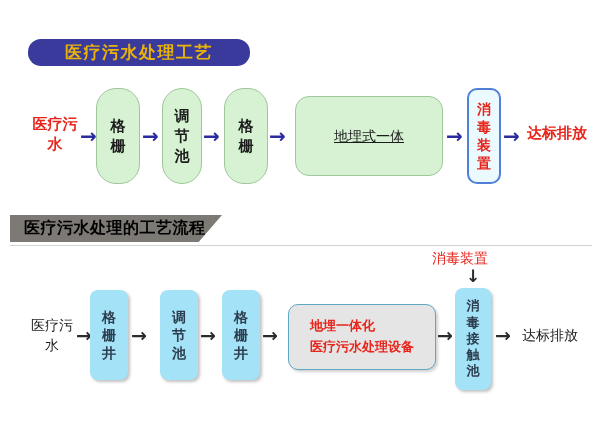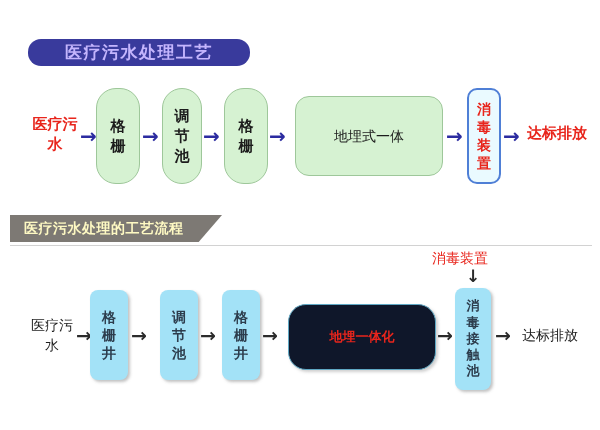--- a/index.html
+++ b/index.html
@@ -23,21 +23,21 @@
     top: 39px;
     width: 222px;
     height: 27px;
     background: #393a9c;
     border-radius: 13px;
     display: flex;
     align-items: center;
     justify-content: center;
   }
   #title-badge .badge-text {
-    color: #c4b5fd;
+    color: #eab308;
     font-size: 17px;
     font-weight: bold;
     letter-spacing: 1.5px;
     line-height: 1;
     white-space: nowrap;
   }
 
   
   #flow-one {
     position: absolute;
@@ -77,20 +77,21 @@
     border: 1px solid #9ec79a;
     border-radius: 14px;
     box-sizing: border-box;
     display: flex;
     align-items: center;
     justify-content: center;
     text-align: center;
     color: #1c1c1c;
     font-size: 14px;
     line-height: 1.45;
+    text-decoration: underline;
   }
 
   #box-disinfect-1 {
     position: absolute;
     left: 467px;
     top: 0px;
     width: 34px;
     height: 96px;
     background: #eafaff;
     border: 2px solid #4f7fd6;
@@ -137,22 +138,22 @@
     left: 10px;
     top: 215px;
     width: 212px;
     height: 27px;
     background: #7d7974;
     clip-path: polygon(0 0, 100% 0, 89% 100%, 0 100%);
     display: flex;
     align-items: center;
   }
   #section-banner .banner-text {
-    color: #fef9c3;
-    font-size: 14px;
+    color: #000000;
+    font-size: 16px;
     font-weight: bold;
     letter-spacing: 0.5px;
     margin-left: 14px;
     white-space: nowrap;
   }
   #section-rule {
     position: absolute;
     left: 10px;
     top: 245px;
     width: 582px;
@@ -206,23 +207,23 @@
     font-weight: bold;
     line-height: 1.25;
   }
 
   #box-buried-integrated {
     position: absolute;
     left: 288px;
     top: 16px;
     width: 148px;
     height: 66px;
-    background: #0f172a;
+    background: #e5e5e5;
     border: 1px solid #5fa8c4;
-    border-radius: 18px;
+    border-radius: 10px;
     box-shadow: 2px 2px 3px rgba(120,120,120,0.35);
     box-sizing: border-box;
     display: flex;
     align-items: center;
     justify-content: center;
     text-align: left;
     color: #e8251c;
     font-size: 13px;
     font-weight: bold;
     line-height: 1.6;
@@ -360,20 +361,21 @@
     <span class="ch">格</span>
     <span class="ch">栅</span>
     <span class="ch">井</span>
   </div>
 
   <div class="arrow-dark" id="arr2-d">→</div>
 
   <div id="box-buried-integrated">
     <span>
       <span>地埋一体化</span><br>
+      <span>医疗污水处理设备</span>
     </span>
   </div>
 
   <div class="arrow-dark" id="arr2-e">→</div>
 
   <div id="box-disinfect-contact">
     <span class="ch">消</span>
     <span class="ch">毒</span>
     <span class="ch">接</span>
     <span class="ch">触</span>

